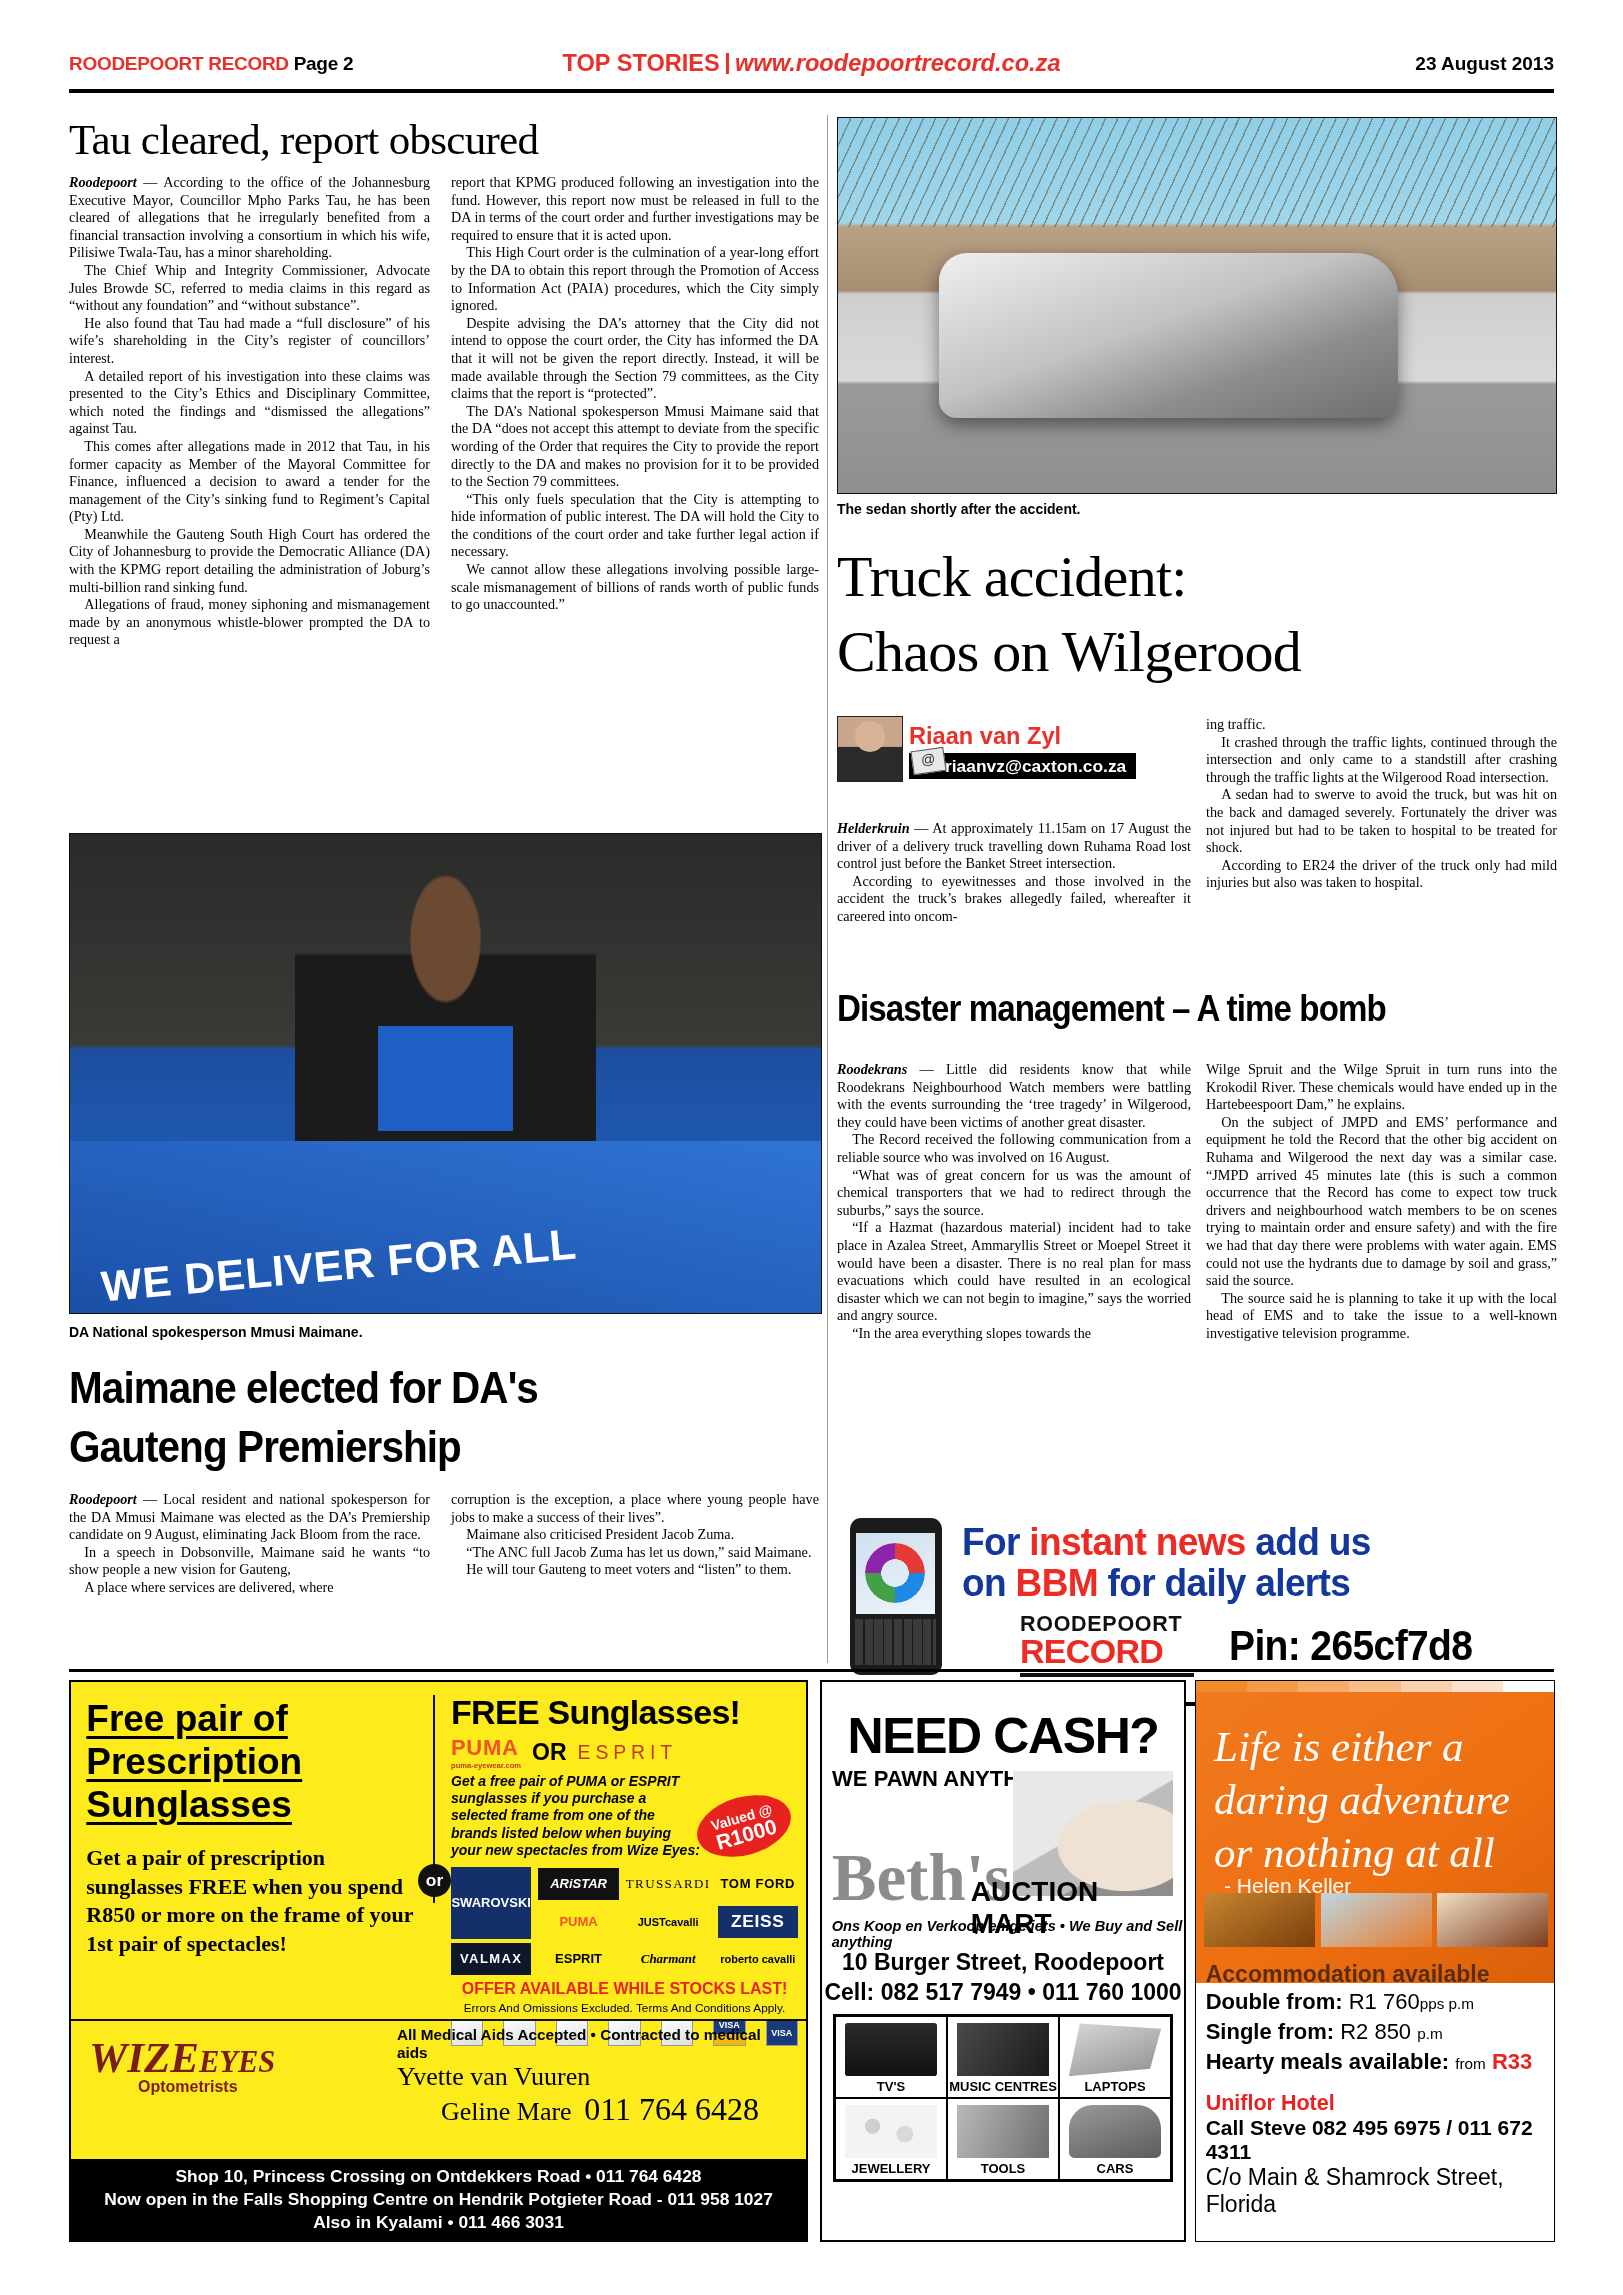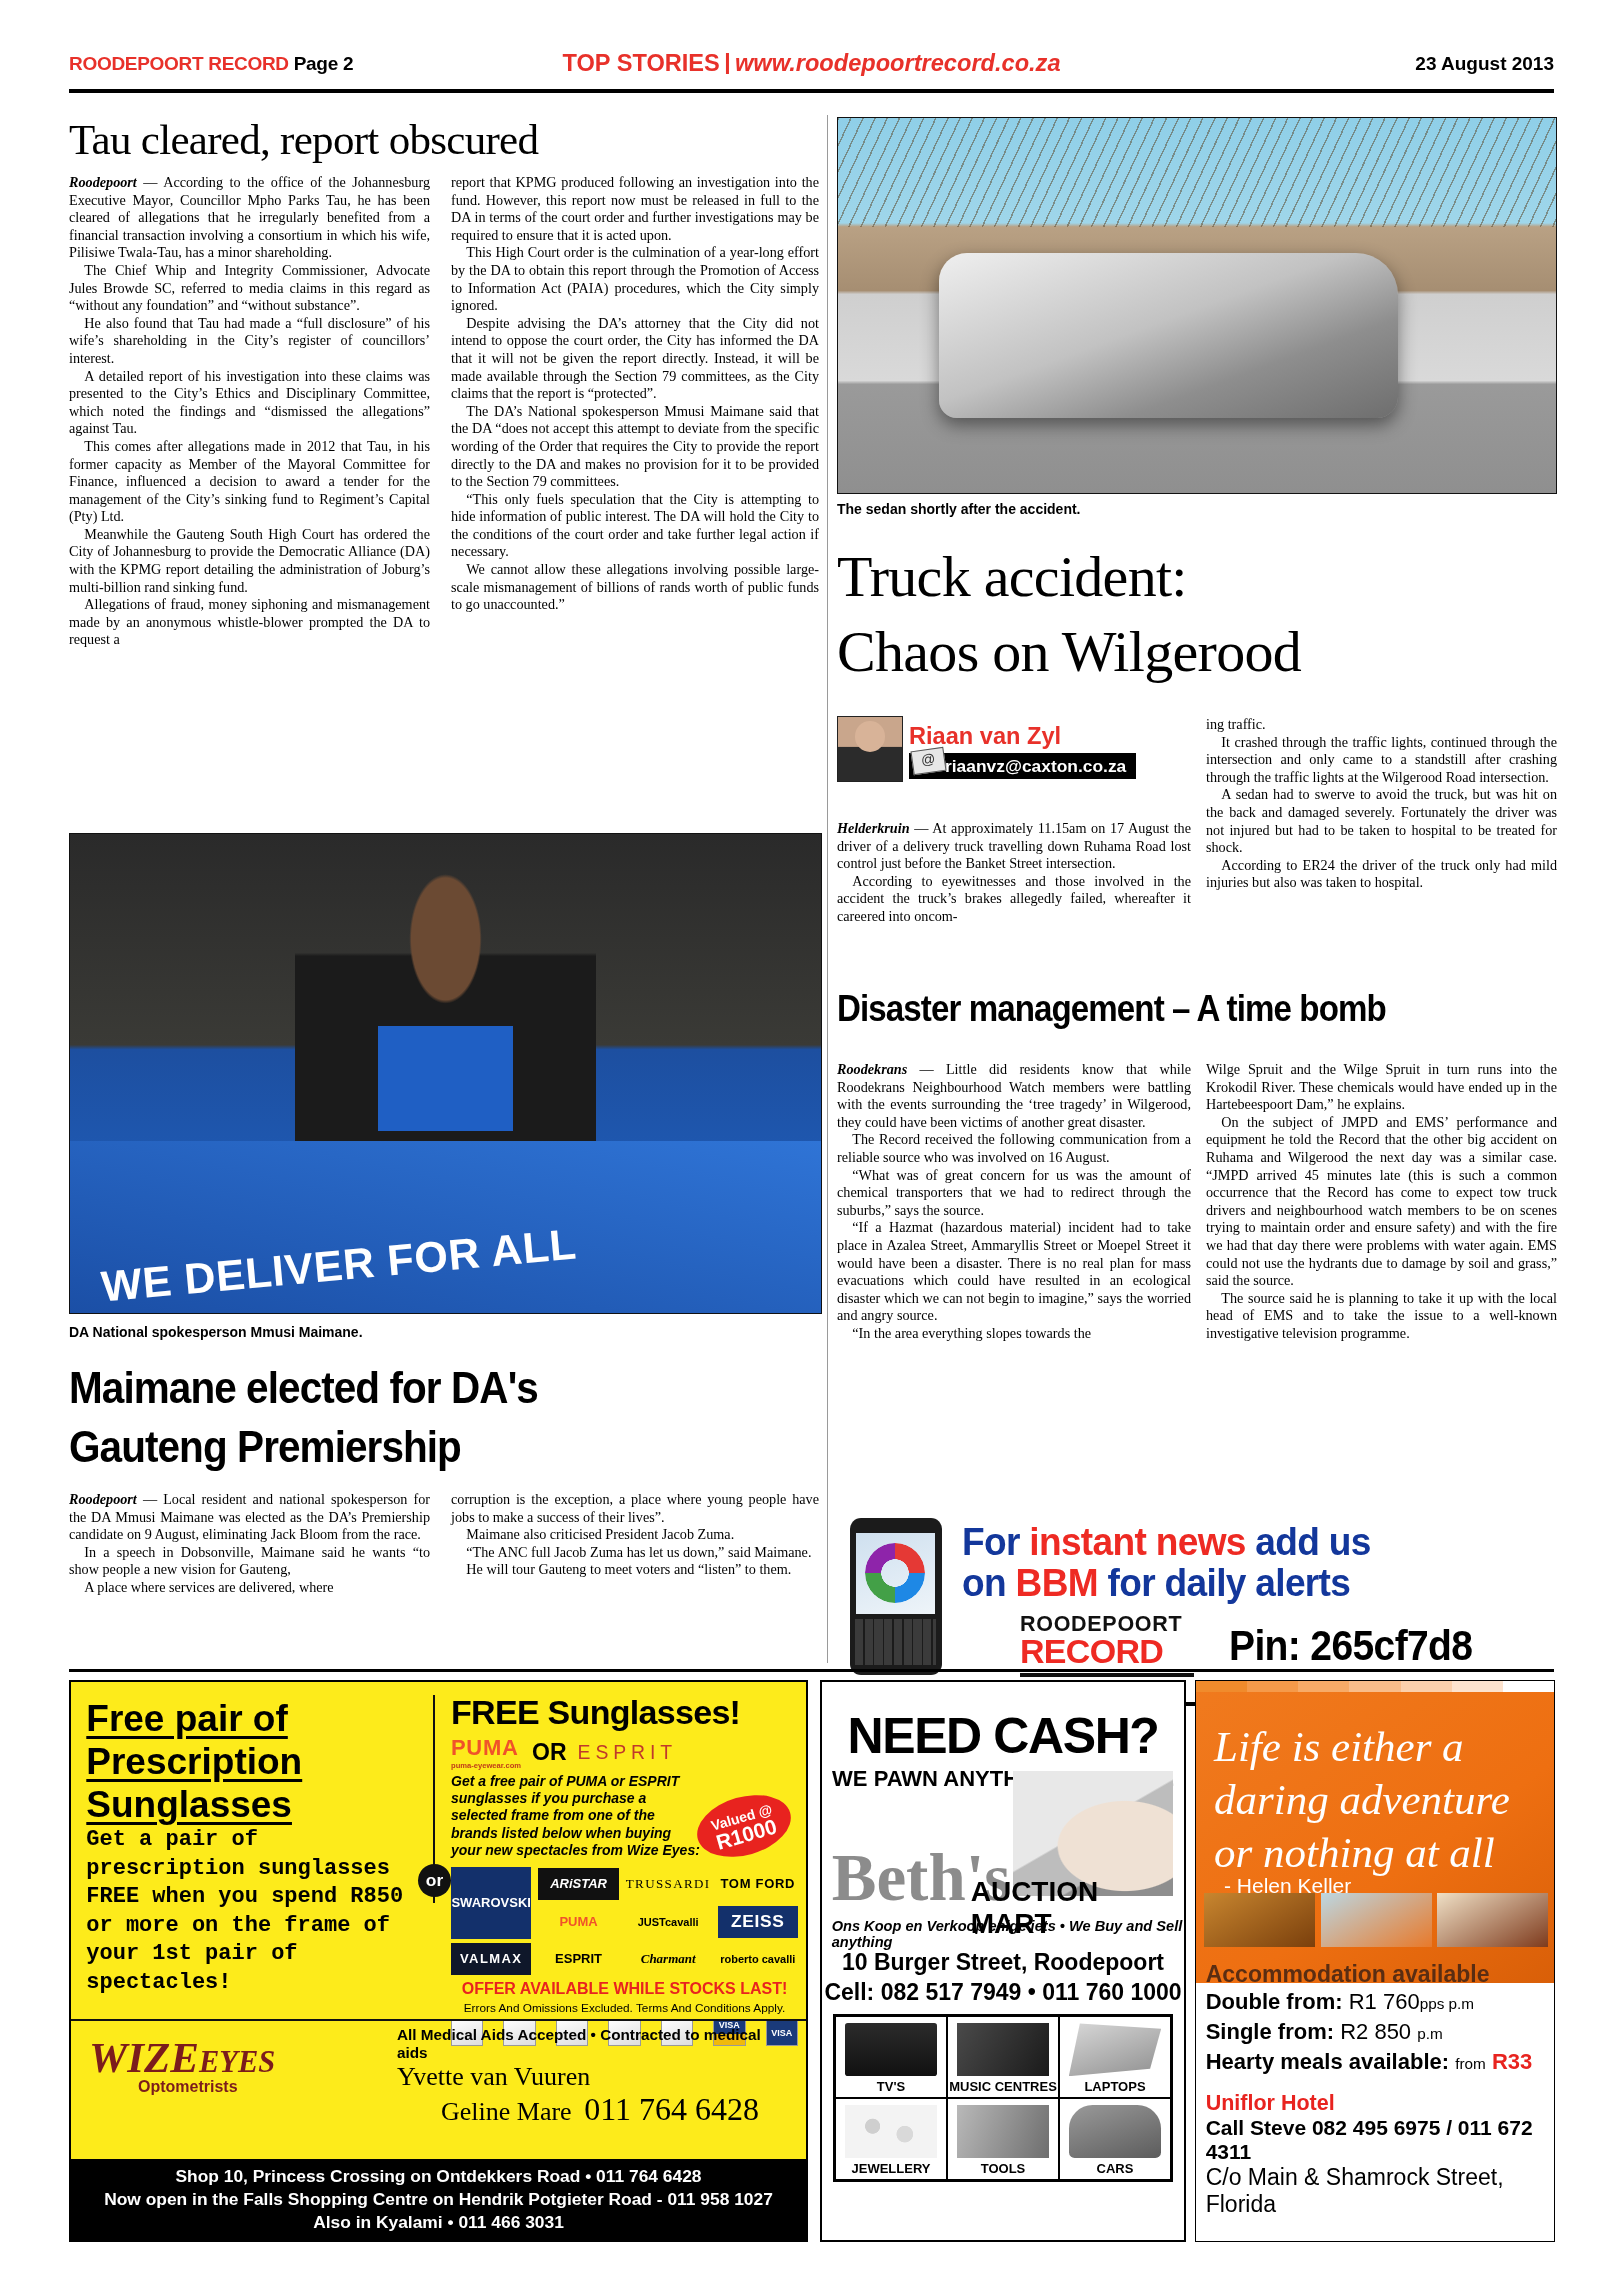--- a/index.html
+++ b/index.html
@@ -87,21 +87,21 @@
   .bbm .logo .u{width:174px;height:4.9px;background:#111;margin-top:1.4px;}
   .bbm .pin{position:absolute;left:389px;top:117px;font-family:"Liberation Sans",sans-serif;
       font-weight:bold;font-size:42px;letter-spacing:-0.7px;transform:scaleX(.93);transform-origin:left center;}
 
   
   .ad{position:absolute;box-sizing:border-box;}
   .ad-wize{background:#fdeb1b;border:2.1px solid #000;}
   .wz-left{position:absolute;left:15.3px;top:15.3px;width:333px;}
   .wz-head{font-family:"Liberation Sans",sans-serif;font-weight:bold;font-size:37px;line-height:43px;
       text-decoration:underline;text-underline-offset:4.9px;}
-  .wz-sub{font-family:Liberation Mono, monospace;font-weight:bold;font-size:22px;line-height:28.5px;}
+  .wz-sub{margin-top:18px;font-family:Liberation Serif, serif;font-weight:bold;font-size:22px;line-height:28.5px;}
   .wz-vdiv{position:absolute;left:362px;top:12.5px;width:2.1px;height:208px;background:#111;}
   .wz-or{position:absolute;left:347px;top:182px;width:33px;height:33px;border-radius:50%;background:#111;color:#fff;
       font-family:"Liberation Sans",sans-serif;font-weight:bold;font-size:17.4px;display:flex;align-items:center;justify-content:center;}
   .wz-right{position:absolute;left:380px;top:11px;width:347px;}
   .wz-free{font-family:"Liberation Sans",sans-serif;font-weight:bold;font-size:34px;letter-spacing:-0.7px;}
   .wz-brandrow{display:flex;align-items:center;gap:11px;margin-top:2.8px;}
   .puma{font-family:"Liberation Sans",sans-serif;font-weight:bold;font-size:22px;color:#f0532a;letter-spacing:0.7px;}
   .puma small{display:block;font-size:7.6px;color:#c03c1a;letter-spacing:0;}
   .ortxt{font-family:"Liberation Sans",sans-serif;font-weight:bold;font-size:23px;}
   .esprit{font-family:"Liberation Sans",sans-serif;font-size:19.4px;color:#c0392b;letter-spacing:4.9px;}

